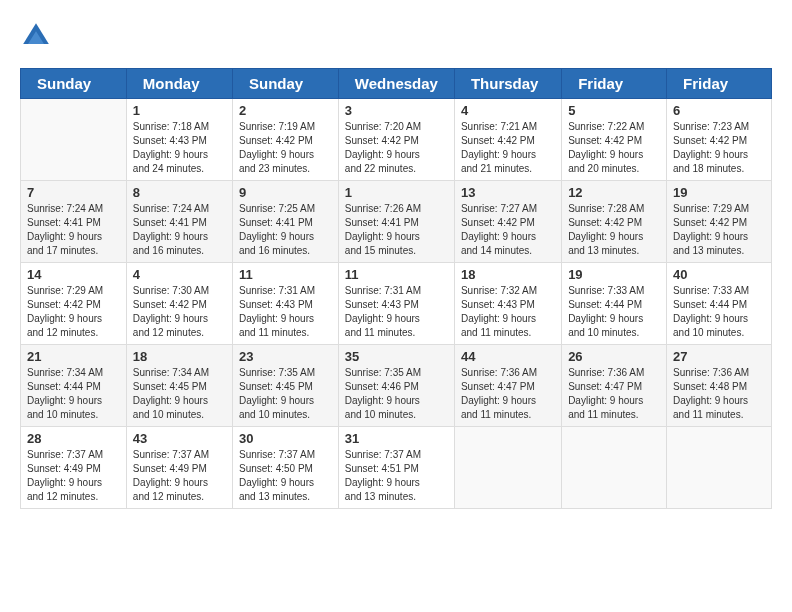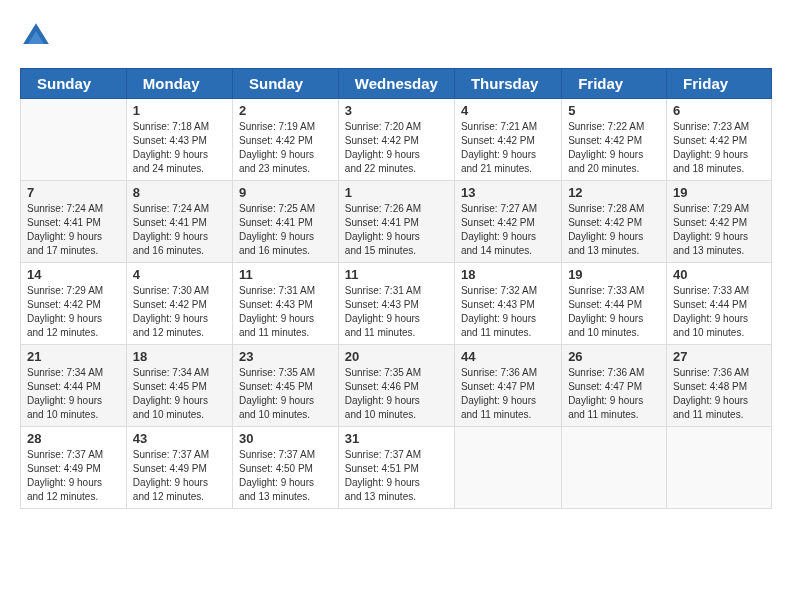--- a/index.html
+++ b/index.html
@@ -222,21 +222,21 @@
         </td>
         <td>
           <span class="day-number">18</span>
           <div class="day-info">Sunrise: 7:34 AM<br>Sunset: 4:45 PM<br>Daylight: 9 hours<br>and 10 minutes.</div>
         </td>
         <td>
           <span class="day-number">23</span>
           <div class="day-info">Sunrise: 7:35 AM<br>Sunset: 4:45 PM<br>Daylight: 9 hours<br>and 10 minutes.</div>
         </td>
         <td>
-          <span class="day-number">20</span>
+          <span class="day-number">35</span>
           <div class="day-info">Sunrise: 7:35 AM<br>Sunset: 4:46 PM<br>Daylight: 9 hours<br>and 10 minutes.</div>
         </td>
         <td>
           <span class="day-number">44</span>
           <div class="day-info">Sunrise: 7:36 AM<br>Sunset: 4:47 PM<br>Daylight: 9 hours<br>and 11 minutes.</div>
         </td>
         <td>
           <span class="day-number">26</span>
           <div class="day-info">Sunrise: 7:36 AM<br>Sunset: 4:47 PM<br>Daylight: 9 hours<br>and 11 minutes.</div>
         </td>

